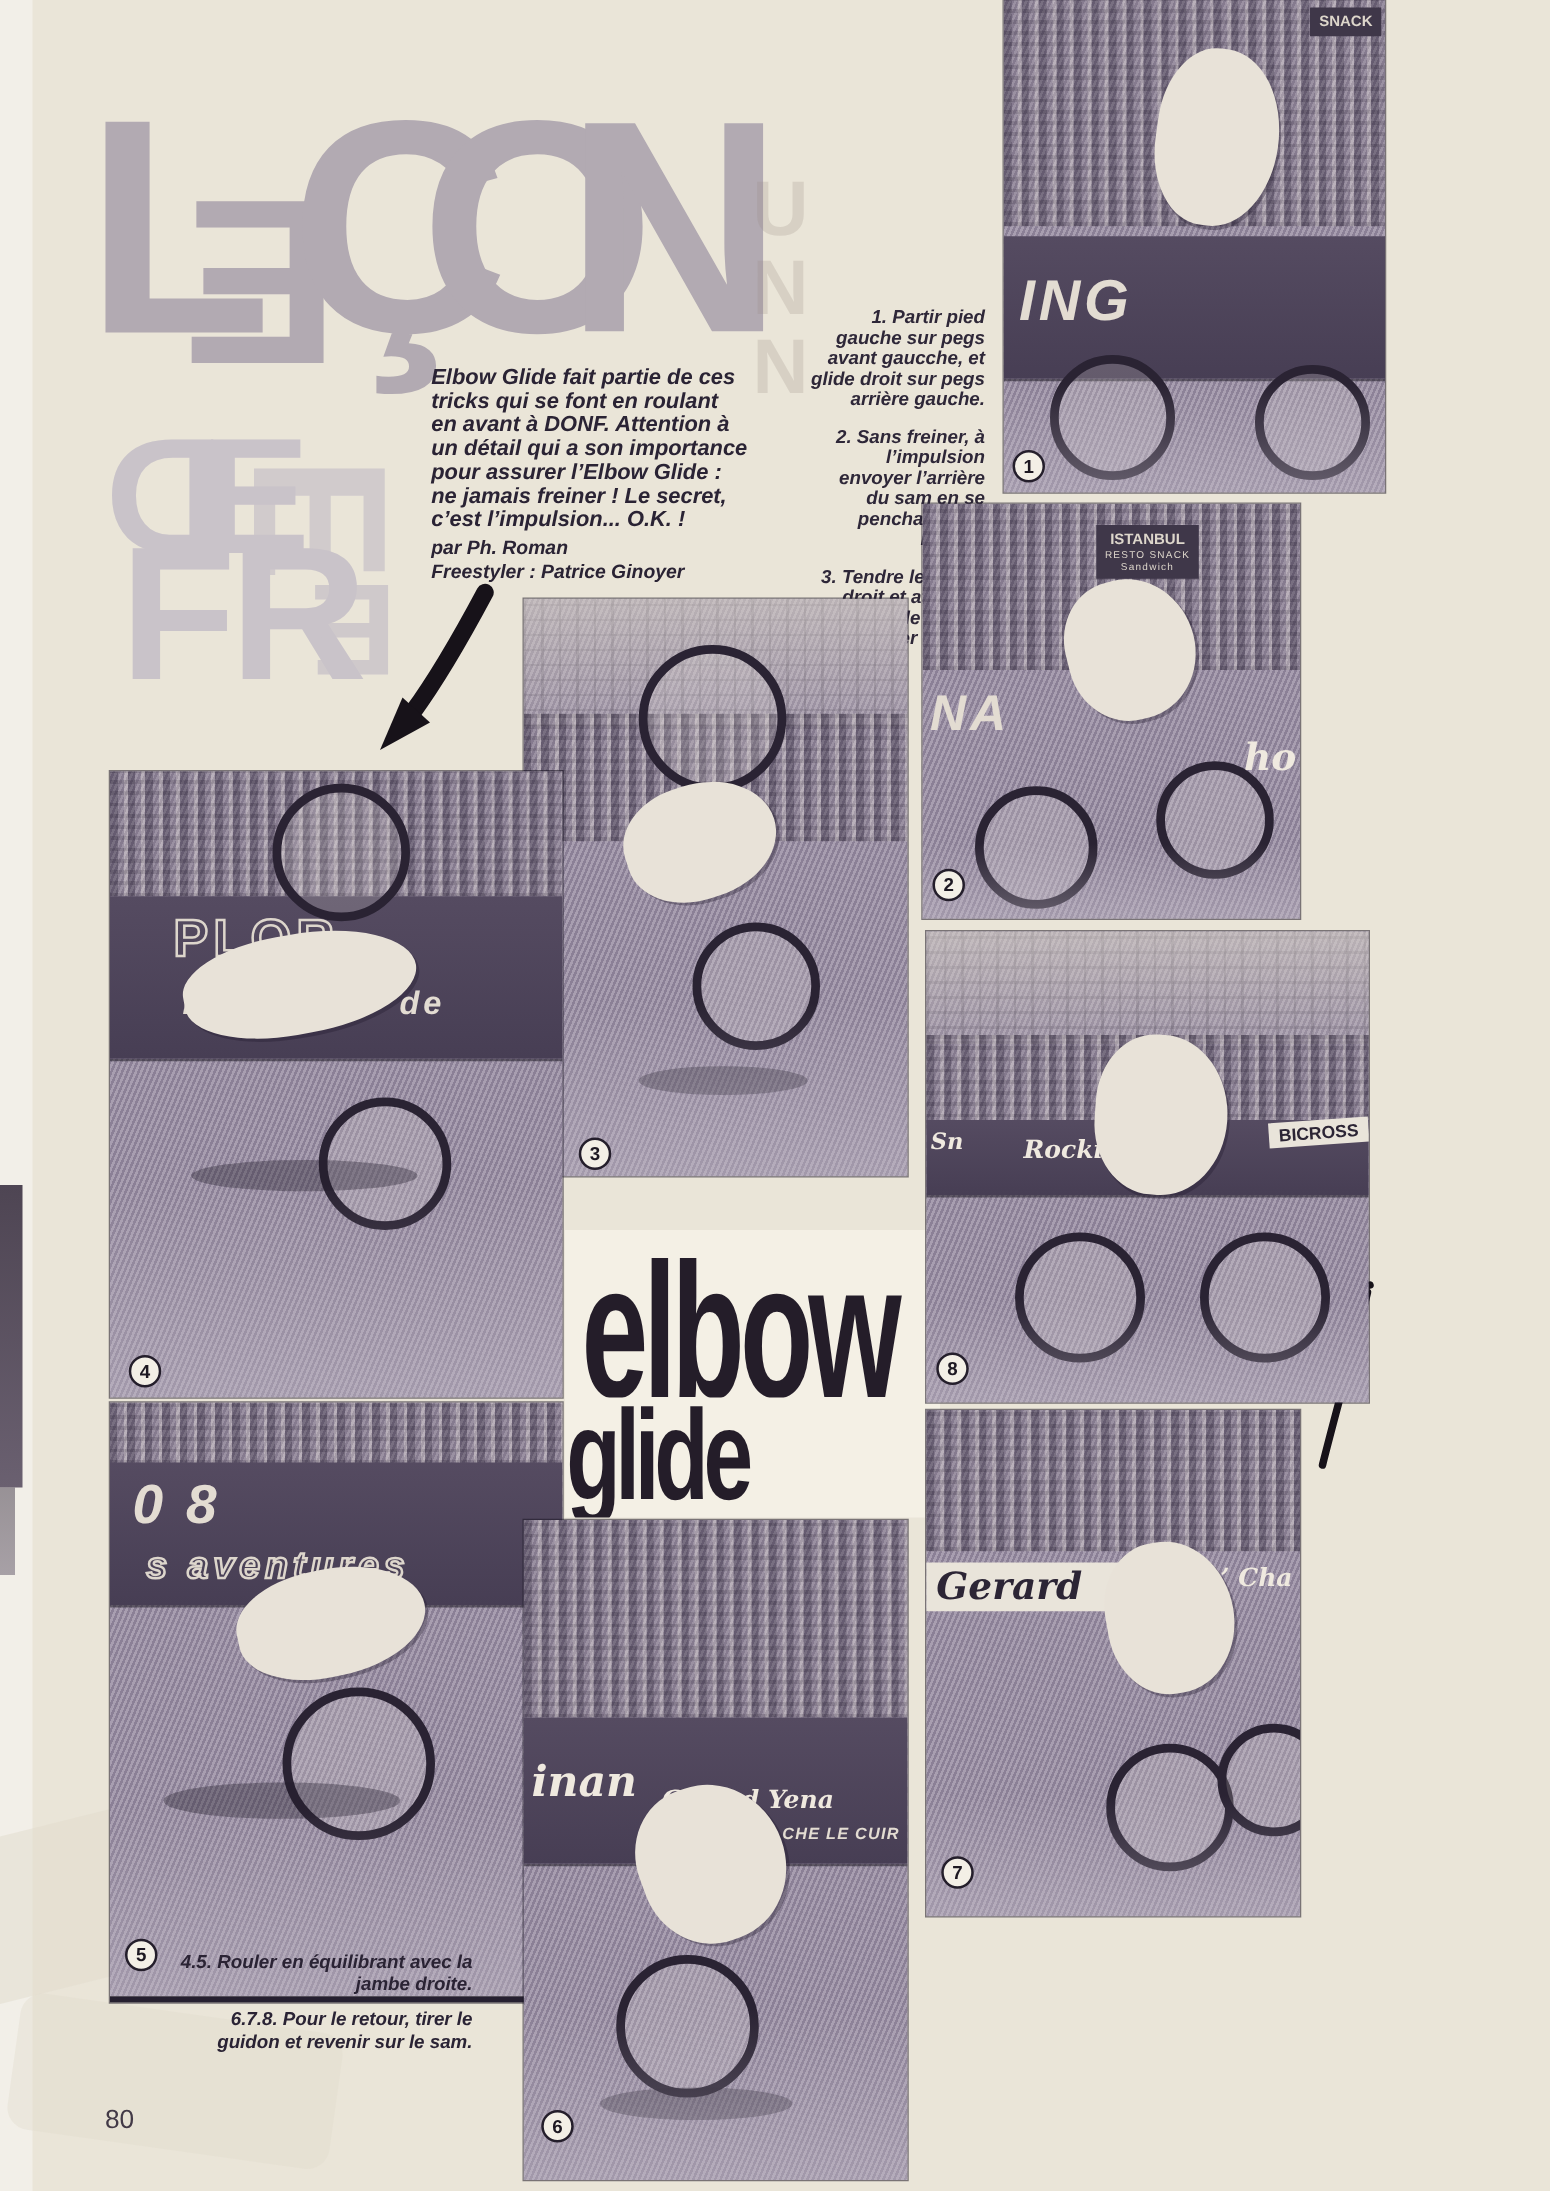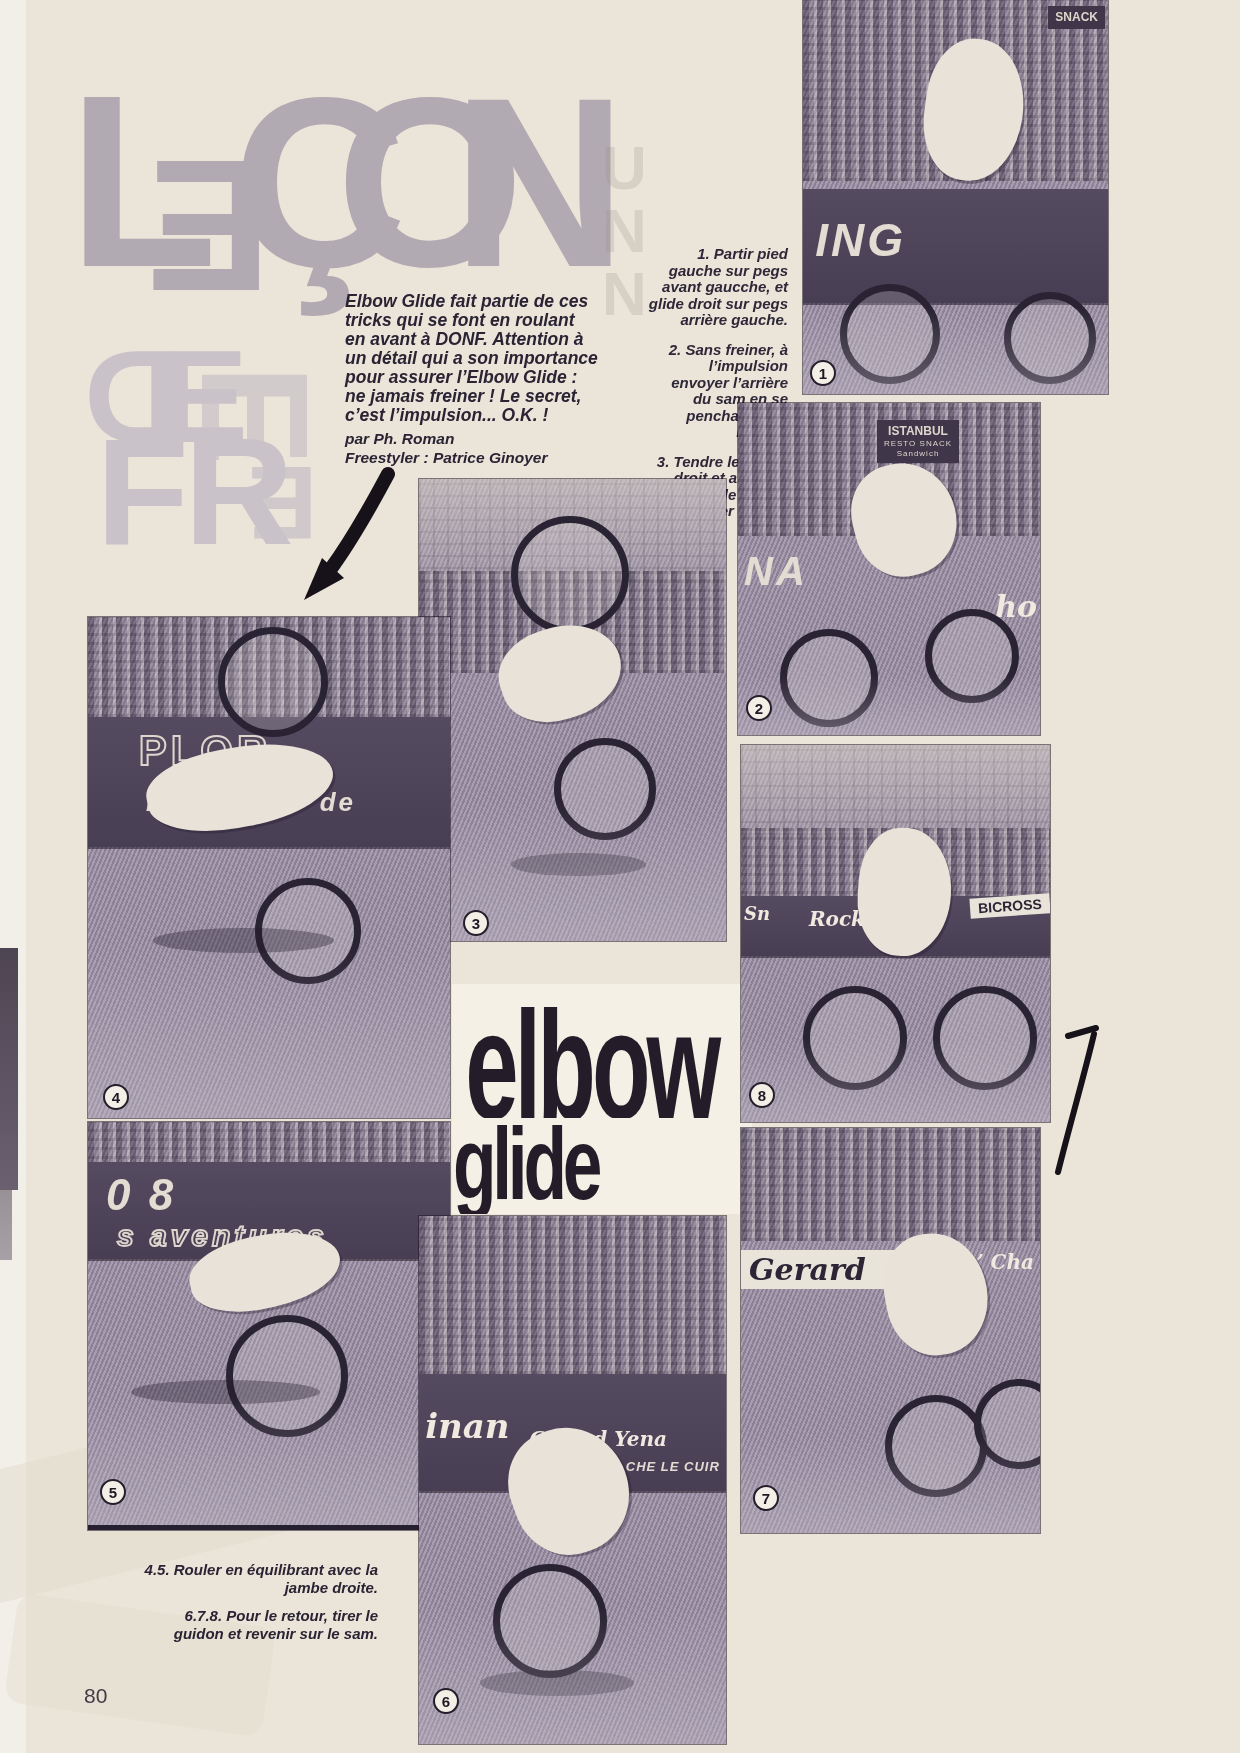--- a/index.html
+++ b/index.html
@@ -215,21 +215,21 @@
     <div class="wheel" style="left:36%;top:2%;width:96px;height:96px;"></div>
     <div class="rider" style="left:16%;top:26%;width:52%;height:16%;transform:rotate(-10deg);"></div>
     <div class="wheel" style="left:46%;top:52%;width:92px;height:92px;"></div>
     <div class="shadow" style="left:18%;top:62%;width:50%;height:5%;"></div>
     <div class="ground" style="height:34%;"></div>
     <div class="badge" style="left:15px;bottom:8px;">
       <span>4</span>
     </div>
   </div>
 
-  <div class="photo" style="left:88px;top:1122px;width:362px;height:408px;border-bottom:5px solid #262030;box-sizing:border-box;">
+  <div class="photo" style="left:88px;top:1122px;width:362px;height:480px;border-bottom:5px solid #262030;box-sizing:border-box;">
     <div class="crowd" style="height:16%;"></div>
     <div class="strip" style="top:10%;height:24%;"></div>
     <div class="bubble" style="left:5%;top:12%;font-size:44px;">0 8</div>
     <div class="outline-word" style="left:8%;top:24%;font-size:30px;font-style:italic;">s aventures</div>
     <div class="rider" style="left:28%;top:28%;width:42%;height:18%;transform:rotate(-12deg);"></div>
     <div class="wheel" style="left:38%;top:48%;width:108px;height:108px;"></div>
     <div class="shadow" style="left:12%;top:64%;width:52%;height:6%;"></div>
     <div class="ground" style="height:32%;"></div>
     <div class="badge" style="left:12px;bottom:20px;">
       <span>5</span>
@@ -259,21 +259,21 @@
     <div class="scriptx" style="right:2%;top:30%;font-size:20px;">Rockin’ Cha</div>
     <div class="rider" style="left:48%;top:26%;width:34%;height:30%;transform:rotate(-10deg);"></div>
     <div class="wheel" style="left:48%;top:66%;width:88px;height:88px;"></div>
     <div class="wheel" style="left:78%;top:62%;width:76px;height:76px;"></div>
     <div class="ground" style="height:24%;"></div>
     <div class="badge" style="left:12px;bottom:22px;">
       <span>7</span>
     </div>
   </div>
 
-  <div class="photo" style="left:741px;top:745px;width:309px;height:377px;">
+  <div class="photo" style="left:741px;top:745px;width:354px;height:377px;">
     <div class="buildings" style="height:24%;"></div>
     <div class="crowd" style="top:22%;height:20%;"></div>
     <div class="strip" style="top:40%;height:16%;"></div>
     <div class="scriptx" style="left:1%;top:42%;font-size:18px;">Sn</div>
     <div class="scriptx" style="left:22%;top:43%;font-size:20px;">Rockin’ Cha</div>
     <div class="sign-white" style="right:0;top:40%;transform:rotate(-4deg);">
       <span>BICROSS</span>
     </div>
     <div class="rider" style="left:38%;top:22%;width:30%;height:34%;transform:rotate(4deg);"></div>
     <div class="wheel" style="left:20%;top:64%;width:90px;height:90px;"></div>

